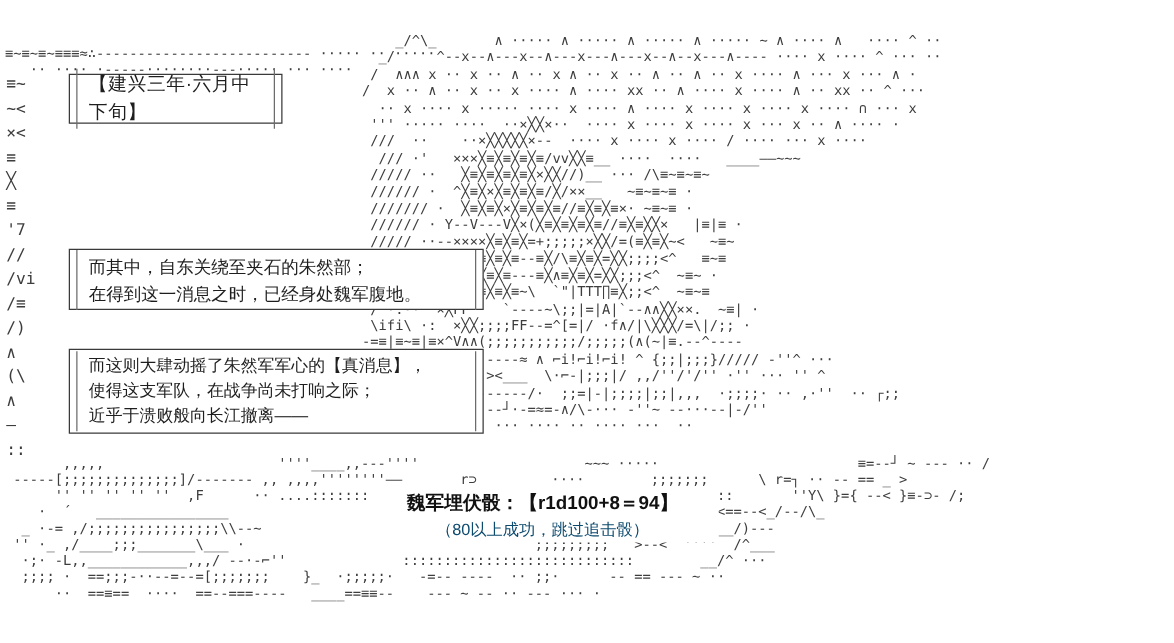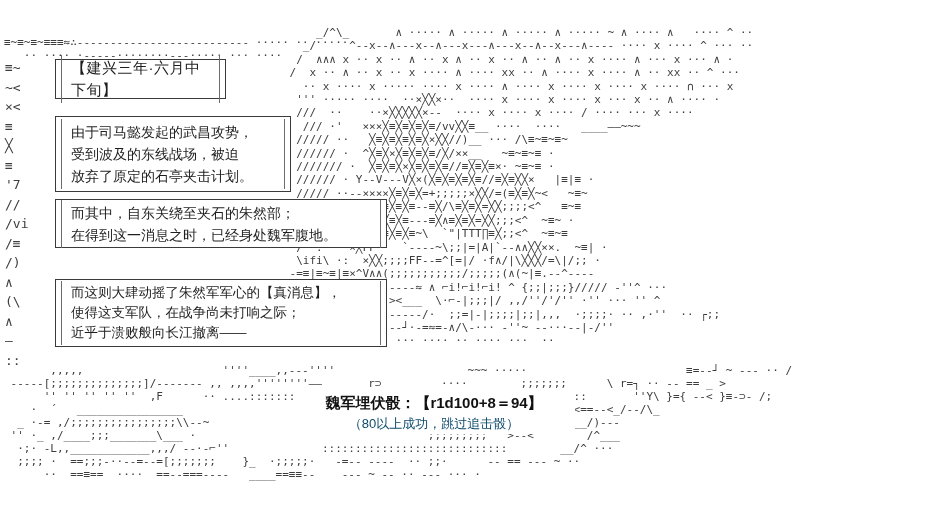--- a/index.html
+++ b/index.html
@@ -89,25 +89,20 @@
   _ ·-= ,/;;;;;;;;;;;;;;;;\\--~                                     -t⊃&lt;t⊃--&lt; r-t r--┐__/)---
  '' ·_ ,/____;;;_______\___ ·                                   ;;;;;;;;;   &gt;--&lt;  ''''  /^___
   ·;· -L,,____________,,,/ --·-⌐''              ::::::::::::::::::::::::::::        __/^ ···
   ;;;; ·  ==;;;-··--=--=[;;;;;;;    }_  ·;;;;;·   -=-- ----  ·· ;;·      -- == --- ~ ··
       ··  ==≡==  ····  ==--===----   ____==≡≡--    --- ~ -- ·· --- ··· ·</pre>
 
   <div class="box" id="era-box">
     <div class="inner">【建兴三年·六月中下旬】</div>
   </div>
 
-  <div class="box" id="narration-box-1">
-    <div class="inner">由于司马懿发起的武昌攻势，
-受到波及的东线战场，被迫
-放弃了原定的石亭夹击计划。</div>
-  </div>
 
   <div class="box" id="narration-box-2">
     <div class="inner">而其中，自东关绕至夹石的朱然部；
 在得到这一消息之时，已经身处魏军腹地。</div>
   </div>
 
   <div class="box" id="narration-box-3">
     <div class="inner">而这则大肆动摇了朱然军军心的【真消息】，
 使得这支军队，在战争尚未打响之际；
 近乎于溃败般向长江撤离——</div>

